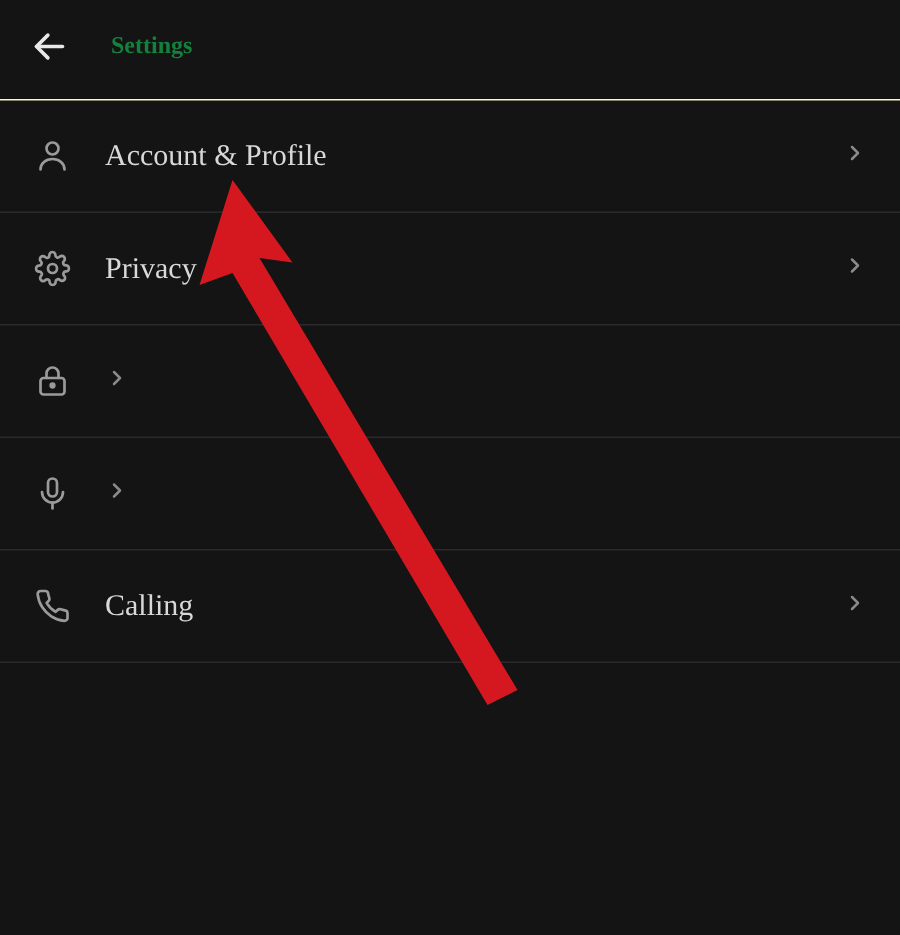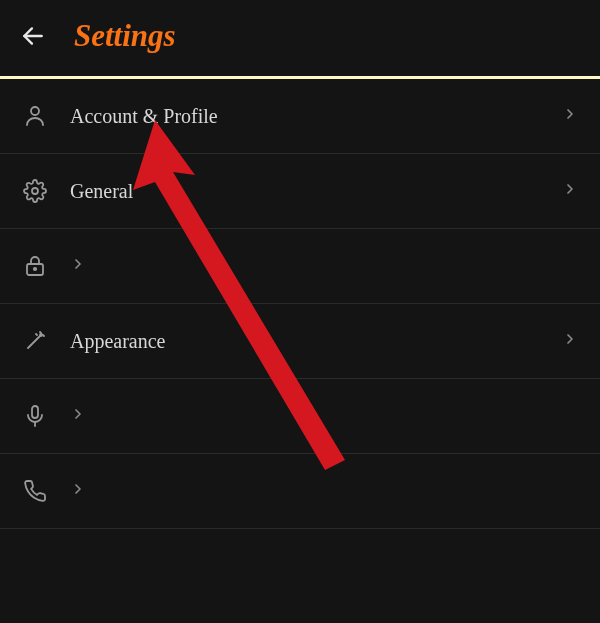--- a/index.html
+++ b/index.html
@@ -17,27 +17,26 @@
       padding: 18px 20px 22px 20px;
       gap: 28px;
     }
     .back-btn {
       display: flex;
       align-items: center;
       justify-content: center;
       cursor: pointer;
     }
     .title {
-      font-size: 31px;
+      font-size: 16px;
       font-weight: 600;
-      color: #f97316;
-      font-style: italic;
+      color: #15803d;
     }
     .list {
-      border-top: 3px solid #fef9c3;
+      border-top: 1px solid #fef9c3;
     }
     .item {
       display: flex;
       align-items: center;
       padding: 24px 22px;
       border-bottom: 1px solid #2a2a2a;
       cursor: pointer;
       gap: 22px;
     }
     .item-icon {
@@ -93,21 +92,21 @@
     </span>
   </div>
 
   <div class="item">
     <span class="item-icon">
       <svg width="24" height="24" viewBox="0 0 24 24" fill="none" stroke="#9a9a9a" stroke-width="1.8" stroke-linecap="round" stroke-linejoin="round">
         <circle cx="12" cy="12" r="3"></circle>
         <path d="M19.4 15a1.65 1.65 0 0 0 .33 1.82l.06.06a2 2 0 1 1-2.83 2.83l-.06-.06a1.65 1.65 0 0 0-1.82-.33 1.65 1.65 0 0 0-1 1.51V21a2 2 0 0 1-4 0v-.09a1.65 1.65 0 0 0-1-1.51 1.65 1.65 0 0 0-1.82.33l-.06.06a2 2 0 1 1-2.83-2.83l.06-.06a1.65 1.65 0 0 0 .33-1.82 1.65 1.65 0 0 0-1.51-1H3a2 2 0 0 1 0-4h.09a1.65 1.65 0 0 0 1.51-1 1.65 1.65 0 0 0-.33-1.82l-.06-.06a2 2 0 1 1 2.83-2.83l.06.06a1.65 1.65 0 0 0 1.82.33h0a1.65 1.65 0 0 0 1-1.51V3a2 2 0 0 1 4 0v.09a1.65 1.65 0 0 0 1 1.51h0a1.65 1.65 0 0 0 1.82-.33l.06-.06a2 2 0 1 1 2.83 2.83l-.06.06a1.65 1.65 0 0 0-.33 1.82v0a1.65 1.65 0 0 0 1.51 1H21a2 2 0 0 1 0 4h-.09a1.65 1.65 0 0 0-1.51 1z"></path>
       </svg>
     </span>
-    <span class="item-label">General</span>
+    <span class="item-label">Privacy</span>
     <span class="chevron">
       <svg width="16" height="16" viewBox="0 0 24 24" fill="none" stroke="#8a8a8a" stroke-width="2.5" stroke-linecap="round" stroke-linejoin="round">
           <polyline points="9 6 15 12 9 18"></polyline>
         </svg>
     </span>
   </div>
 
   <div class="item">
     <span class="item-icon">
       <svg width="24" height="24" viewBox="0 0 24 24" fill="none" stroke="#9a9a9a" stroke-width="1.8" stroke-linecap="round" stroke-linejoin="round">
@@ -116,35 +115,20 @@
         <circle cx="12" cy="15" r="1.2" fill="#9a9a9a"></circle>
       </svg>
     </span>
     <span class="chevron">
       <svg width="16" height="16" viewBox="0 0 24 24" fill="none" stroke="#8a8a8a" stroke-width="2.5" stroke-linecap="round" stroke-linejoin="round">
           <polyline points="9 6 15 12 9 18"></polyline>
         </svg>
     </span>
   </div>
 
-  <div class="item">
-    <span class="item-icon">
-      <svg width="24" height="24" viewBox="0 0 24 24" fill="none" stroke="#9a9a9a" stroke-width="1.8" stroke-linecap="round" stroke-linejoin="round">
-        <line x1="5" y1="19" x2="17" y2="7"></line>
-        <path d="M17 3l1 1M20 6l1 1M14 6l-1-1"></path>
-        <circle cx="18" cy="6" r="1" fill="#9a9a9a"></circle>
-      </svg>
-    </span>
-    <span class="item-label">Appearance</span>
-    <span class="chevron">
-      <svg width="16" height="16" viewBox="0 0 24 24" fill="none" stroke="#8a8a8a" stroke-width="2.5" stroke-linecap="round" stroke-linejoin="round">
-          <polyline points="9 6 15 12 9 18"></polyline>
-        </svg>
-    </span>
-  </div>
 
   <div class="item">
     <span class="item-icon">
       <svg width="24" height="24" viewBox="0 0 24 24" fill="none" stroke="#9a9a9a" stroke-width="1.8" stroke-linecap="round" stroke-linejoin="round">
         <rect x="9" y="2" width="6" height="12" rx="3"></rect>
         <path d="M5 11a7 7 0 0 0 14 0"></path>
         <line x1="12" y1="18" x2="12" y2="22"></line>
       </svg>
     </span>
     <span class="chevron">
@@ -153,20 +137,21 @@
         </svg>
     </span>
   </div>
 
   <div class="item">
     <span class="item-icon">
       <svg width="24" height="24" viewBox="0 0 24 24" fill="none" stroke="#9a9a9a" stroke-width="1.8" stroke-linecap="round" stroke-linejoin="round">
         <path d="M22 16.92v3a2 2 0 0 1-2.18 2 19.79 19.79 0 0 1-8.63-3.07 19.5 19.5 0 0 1-6-6A19.79 19.79 0 0 1 2.12 4.18 2 2 0 0 1 4.11 2h3a2 2 0 0 1 2 1.72c.13.96.37 1.9.72 2.81a2 2 0 0 1-.45 2.11L8.09 9.91a16 16 0 0 0 6 6l1.27-1.27a2 2 0 0 1 2.11-.45c.91.35 1.85.59 2.81.72A2 2 0 0 1 22 16.92z"></path>
       </svg>
     </span>
+    <span class="item-label">Calling</span>
     <span class="chevron">
       <svg width="16" height="16" viewBox="0 0 24 24" fill="none" stroke="#8a8a8a" stroke-width="2.5" stroke-linecap="round" stroke-linejoin="round">
           <polyline points="9 6 15 12 9 18"></polyline>
         </svg>
     </span>
   </div>
 
 </div>
 
 <svg class="arrow-annotation" width="260" height="360" viewBox="0 0 260 360">

